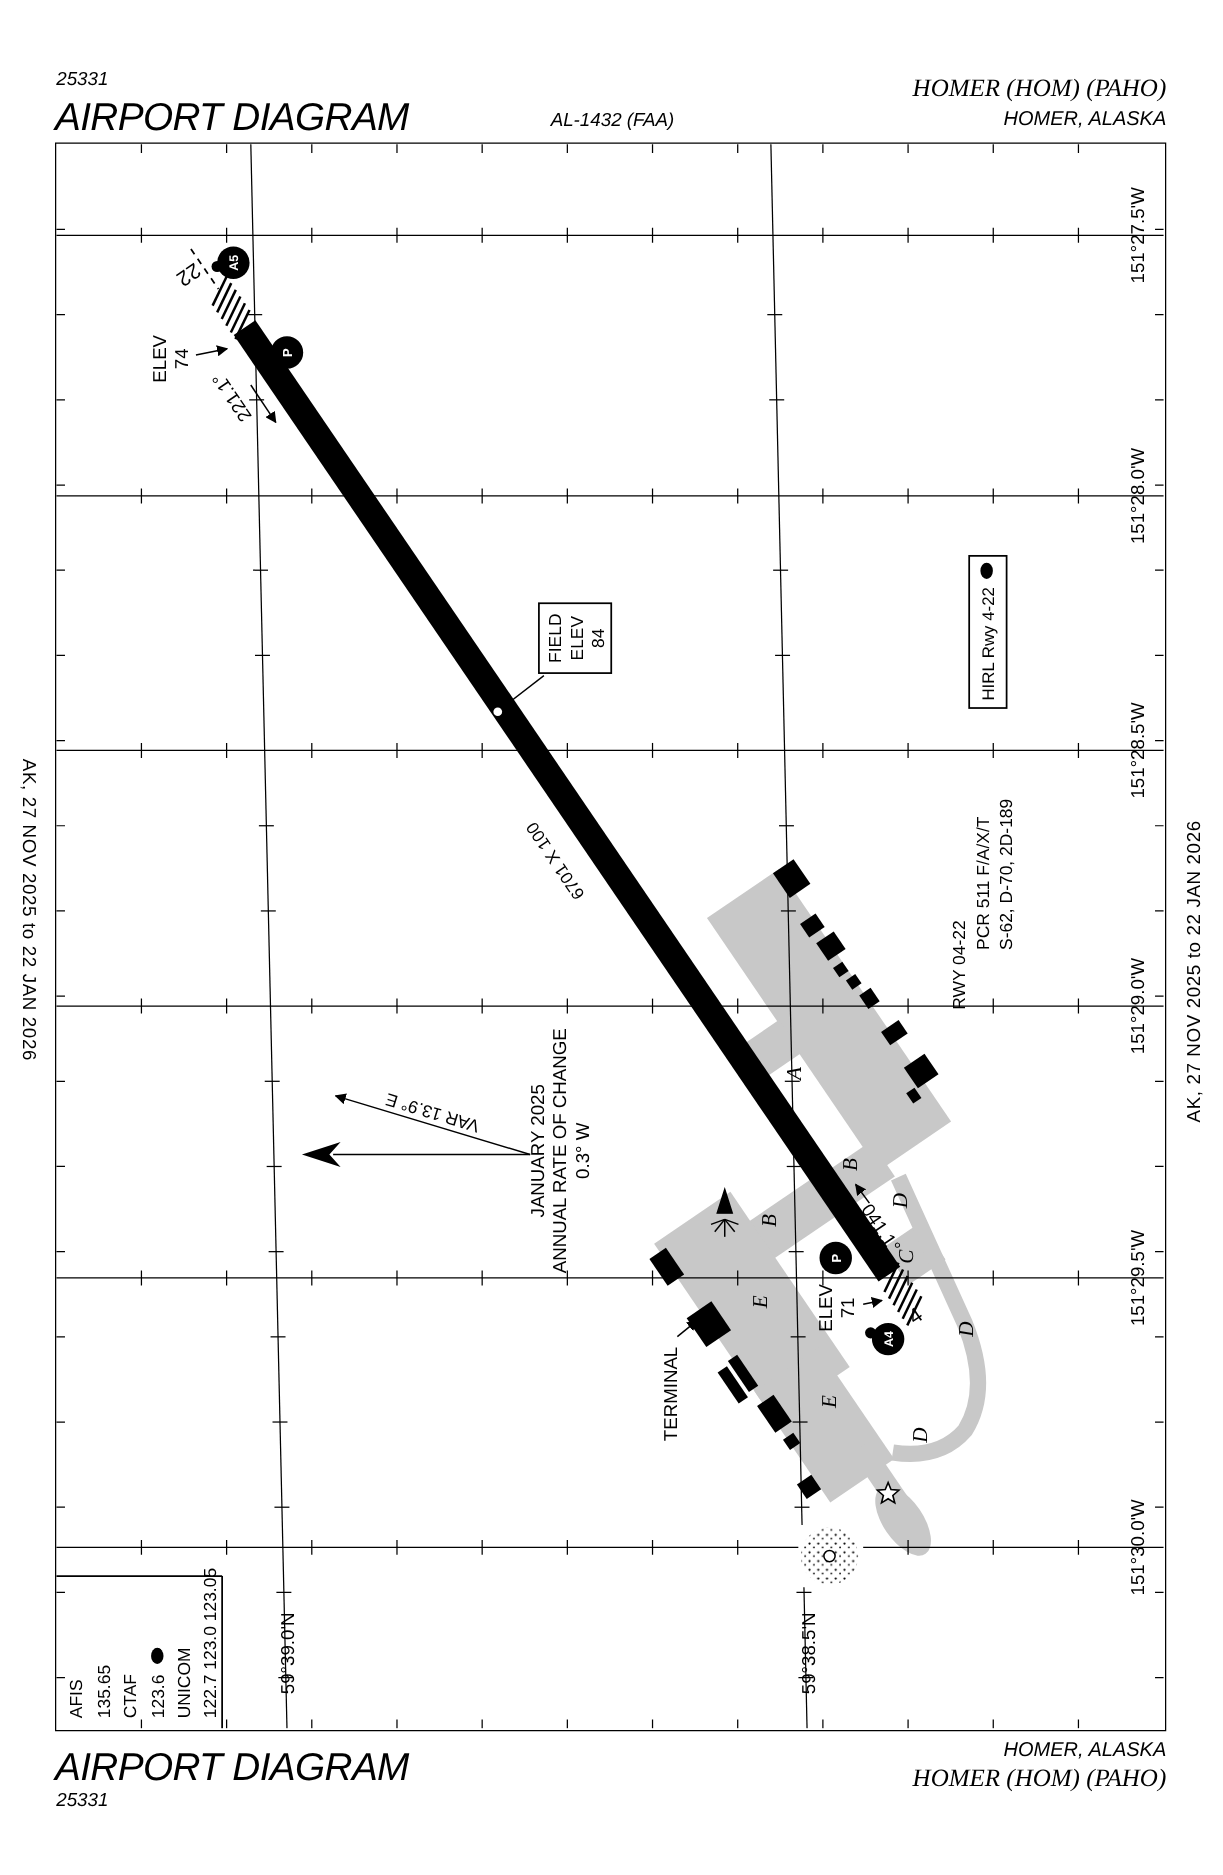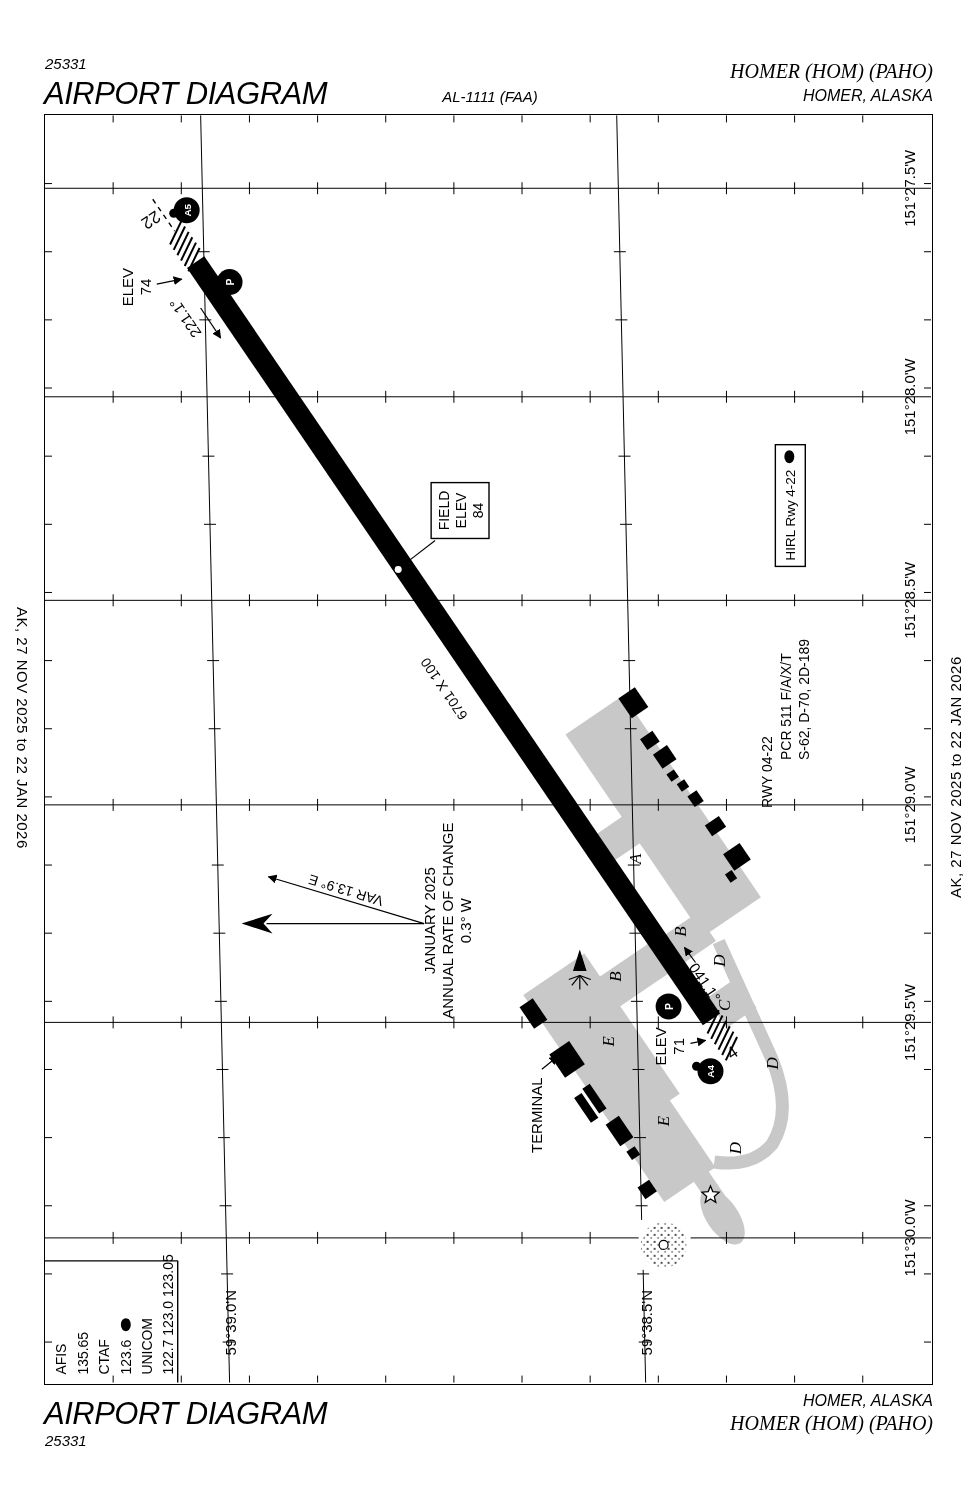--- a/index.html
+++ b/index.html
@@ -32,21 +32,21 @@
   #hatches line{stroke:#000;stroke-width:2;}
   .gray{fill:#c8c8c8;stroke:none;}
   .grayline{stroke:#c8c8c8;fill:none;}
   .bld{fill:#000;}
 </style>
 </head>
 <body>
 
 <div class="abs hdr-code">25331</div>
 <div class="abs hdr-title">AIRPORT DIAGRAM</div>
-<div class="abs hdr-al">AL-1111 (FAA)</div>
+<div class="abs hdr-al">AL-1432 (FAA)</div>
 <div class="abs hdr-airport rt">HOMER (HOM) (PAHO)</div>
 <div class="abs hdr-city rt">HOMER, ALASKA</div>
 
 <div class="vtext" id="left-date">AK,  27 NOV 2025  to  22 JAN 2026</div>
 <div class="vtext" id="right-date">AK,  27 NOV 2025  to  22 JAN 2026</div>
 
 <div class="chart-frame">
 <svg width="886" height="1268" viewBox="0 0 888 1270">
   <defs>
     <marker id="arr" viewBox="0 0 10 10" refX="9" refY="5" markerWidth="7.5" markerHeight="7.5" orient="auto">

